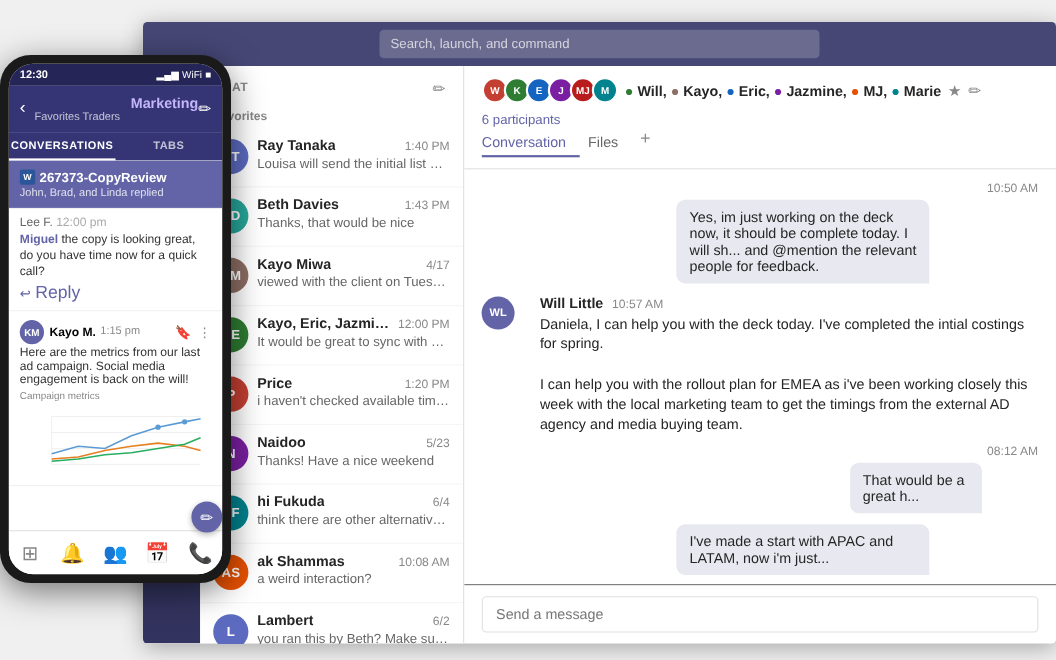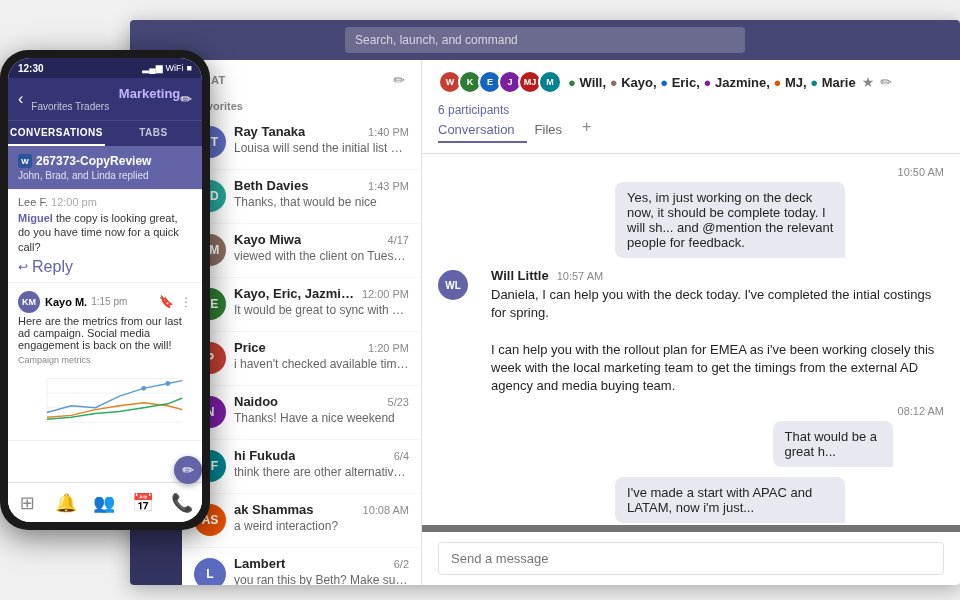--- a/index.html
+++ b/index.html
@@ -299,21 +299,21 @@
       font-size: 11px;
       color: #888;
     }
     .msg-text {
       font-size: 13px;
       color: #252525;
       line-height: 1.4;
     }
 
     .compose-area {
-      border-top: 7px solid #737373;
+      border-top: 1px solid #737373;
       padding: 10px 16px;
       flex-shrink: 0;
     }
     .compose-input {
       width: 100%;
       border: 1px solid #e0e0e0;
       border-radius: 4px;
       padding: 8px 12px;
       font-size: 13px;
       color: #999;

